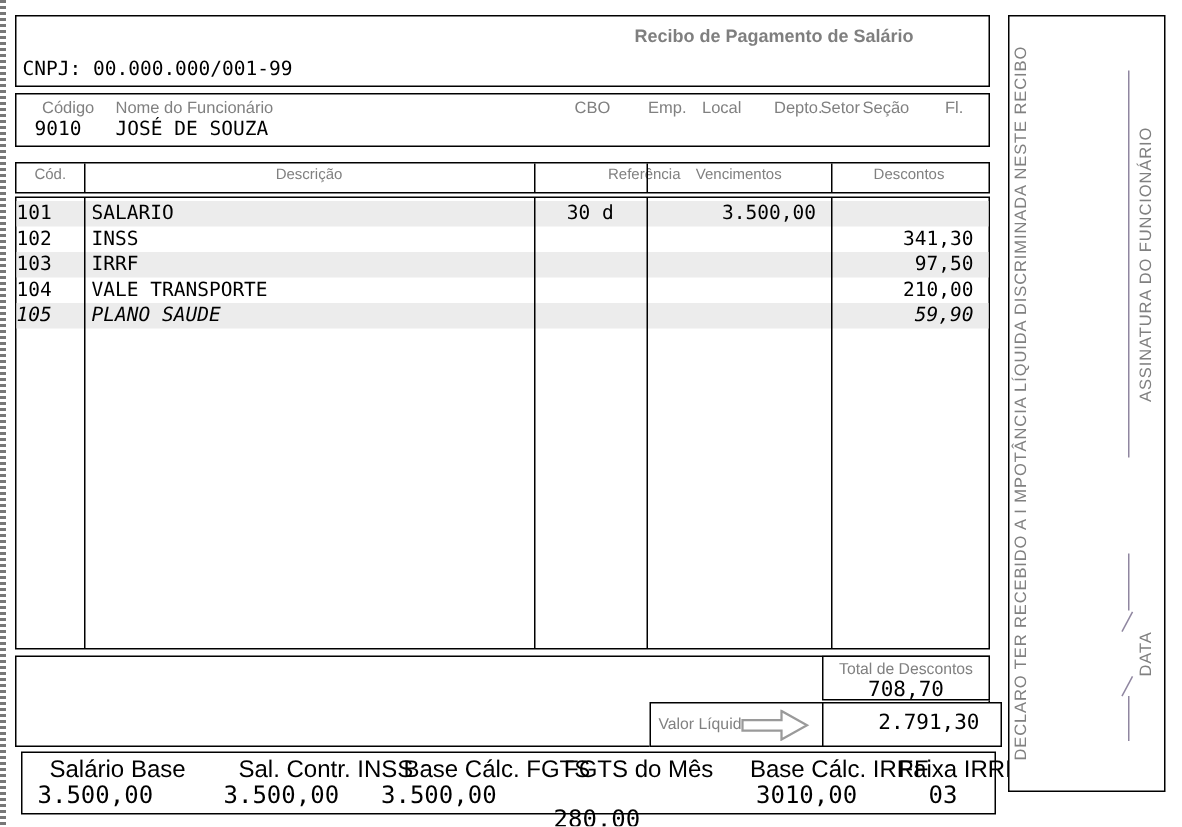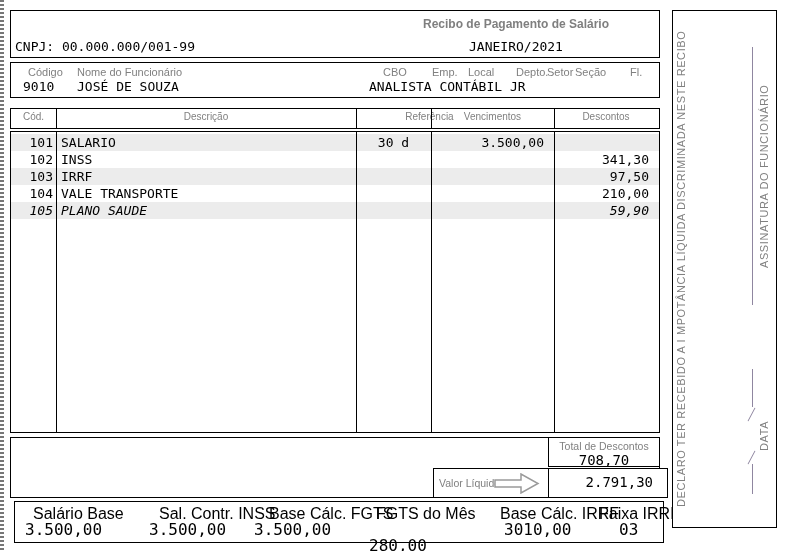--- a/index.html
+++ b/index.html
@@ -17,21 +17,21 @@
   .title{position:absolute;left:360px;top:6px;width:290px;text-align:center;
          font-size:12px;font-weight:bold;color:#7f7f7f;}
   .period{position:absolute;left:360px;top:28px;width:290px;text-align:center;font-size:13px;}
   
   .fld{position:absolute;white-space:nowrap;}
   
   .thead-cell{position:absolute;top:2px;font-size:10px;color:#808080;text-align:center;}
   .vline{position:absolute;top:0;bottom:0;width:1px;background:#000;}
   .trow{position:absolute;left:0;right:0;height:17px;font-size:13px;line-height:17px;}
   .trow.stripe{background:#ececec;}
-  .c-cod{position:absolute;left:0;width:42px;text-align:right;}
+  .c-cod{position:absolute;left:0;width:42px;}
   .c-desc{position:absolute;left:50px;}
   .c-ref{position:absolute;left:345px;width:75px;text-align:center;}
   .c-venc{position:absolute;left:420px;width:113px;text-align:right;}
   .c-descv{position:absolute;left:543px;width:95px;text-align:right;}
   
   .tcell-label{display:block;text-align:center;font-size:10.5px;color:#808080;padding-top:2px;}
   .tcell-value{display:block;text-align:center;font-size:14px;}
   .vl-label{position:absolute;left:5px;top:8px;font-size:10.5px;color:#808080;}
   .vl-value{position:absolute;right:14px;top:5px;font-size:14px;}
   .arrow{position:absolute;left:60px;top:4px;}
@@ -44,36 +44,34 @@
 </head>
 <body>
 
 <div class="page">
 
   <div class="perf"></div>
 
   <div class="box" style="left:10px;top:10px;width:650px;height:48px;">
     <div class="cnpj mono">CNPJ: 00.000.000/001-99</div>
     <div class="title">Recibo de Pagamento de Salário</div>
-    <div class="period mono">JANEIRO/2021</div>
   </div>
 
   <div class="box" style="left:10px;top:62px;width:650px;height:36px;">
     <span class="fld lbl" style="left:17px;top:3px;">Código</span>
     <span class="fld lbl" style="left:66px;top:3px;">Nome do Funcionário</span>
     <span class="fld lbl" style="left:372px;top:3px;">CBO</span>
     <span class="fld lbl" style="left:421px;top:3px;">Emp.</span>
     <span class="fld lbl" style="left:457px;top:3px;">Local</span>
     <span class="fld lbl" style="left:505px;top:3px;">Depto.</span>
     <span class="fld lbl" style="left:536px;top:3px;">Setor</span>
     <span class="fld lbl" style="left:564px;top:3px;">Seção</span>
     <span class="fld lbl" style="left:619px;top:3px;">Fl.</span>
     <span class="fld mono" style="left:12px;top:16px;font-size:13px;">9010</span>
     <span class="fld mono" style="left:66px;top:16px;font-size:13px;">JOSÉ DE SOUZA</span>
-    <span class="fld mono" style="left:358px;top:16px;font-size:13px;">ANALISTA CONTÁBIL JR</span>
   </div>
 
   <div class="box" style="left:10px;top:108px;width:650px;height:21px;">
     <span class="thead-cell" style="left:0;width:45px;">Cód.</span>
     <span class="thead-cell" style="left:45px;width:300px;">Descrição</span>
     <span class="thead-cell" style="left:345px;width:75px;padding-left:36px;">Referência</span>
     <span class="thead-cell" style="left:420px;width:123px;">Vencimentos</span>
     <span class="thead-cell" style="left:543px;width:104px;">Descontos</span>
     <div class="vline" style="left:45px;"></div>
     <div class="vline" style="left:345px;"></div>

